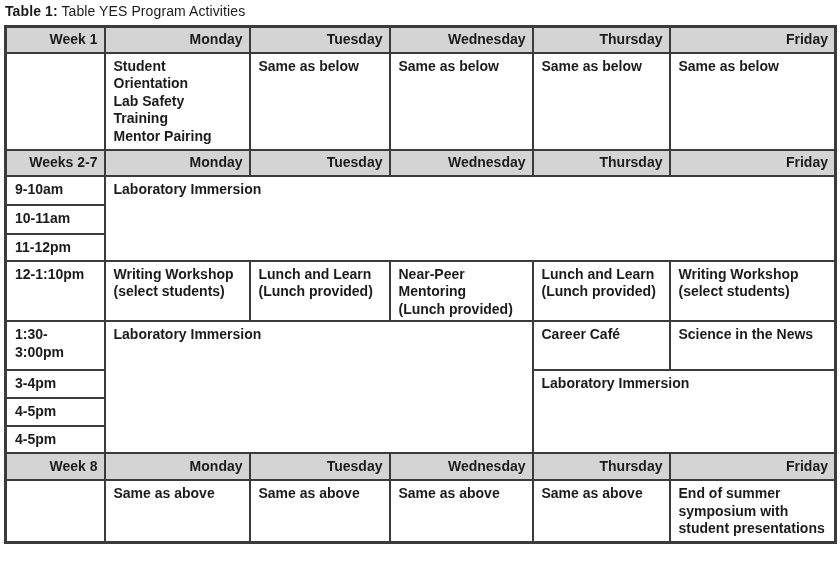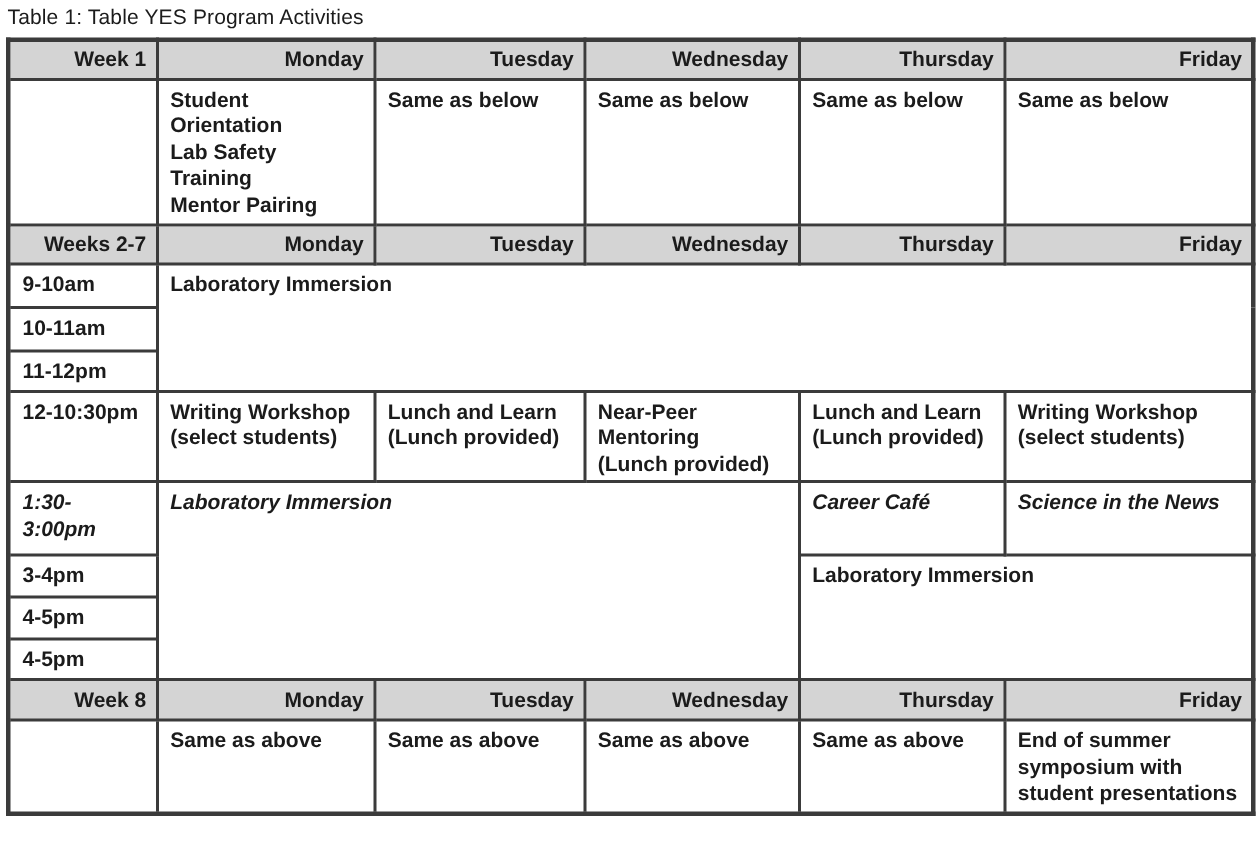--- a/index.html
+++ b/index.html
@@ -12,21 +12,21 @@
     overflow: hidden;
   }
   .title {
     position: absolute;
     left: 5px;
     top: 3px;
     font-size: 14px;
     color: #1b1b1b;
     letter-spacing: 0.1px;
   }
-  .title .bold { font-weight: normal; }
+  .title .bold { font-weight: bold; }
   table.schedule {
     position: absolute;
     left: 4px;
     top: 25px;
     width: 830px;
     table-layout: fixed;
     border-collapse: collapse;
     border: 3px solid #3b3b3b;
   }
   table.schedule td {
@@ -44,21 +44,21 @@
     background: #d4d4d4;
     vertical-align: middle;
     padding-top: 1px;
     padding-bottom: 1px;
     text-align: right;
   }
   tr.h26 { height: 26px; }
   tr.h27 { height: 27px; }
   tr.h28 { height: 28px; }
   tr.h29 { height: 29px; }
-  tr.h49 { height: 49px; font-style: italic; }
+  tr.h49 { height: 49px; }
   tr.h60 { height: 60px; }
   tr.h62 { height: 62px; }
   tr.h97 { height: 97px; }
 </style>
 </head>
 <body>
 
 <div class="title">
   <span class="bold">Table 1:</span><span> Table YES Program Activities</span>
 </div>
@@ -110,21 +110,21 @@
     <td colspan="5" rowspan="3">Laboratory Immersion</td>
   </tr>
   <tr class="h29">
     <td>10-11am</td>
   </tr>
   <tr class="h27">
     <td>11-12pm</td>
   </tr>
 
   <tr class="h60">
-    <td>12-10:30pm</td>
+    <td>12-1:10pm</td>
     <td>Writing Workshop
 (select students)</td>
     <td>Lunch and Learn
 (Lunch provided)</td>
     <td>Near-Peer
 Mentoring
 (Lunch provided)</td>
     <td>Lunch and Learn
 (Lunch provided)</td>
     <td>Writing Workshop

